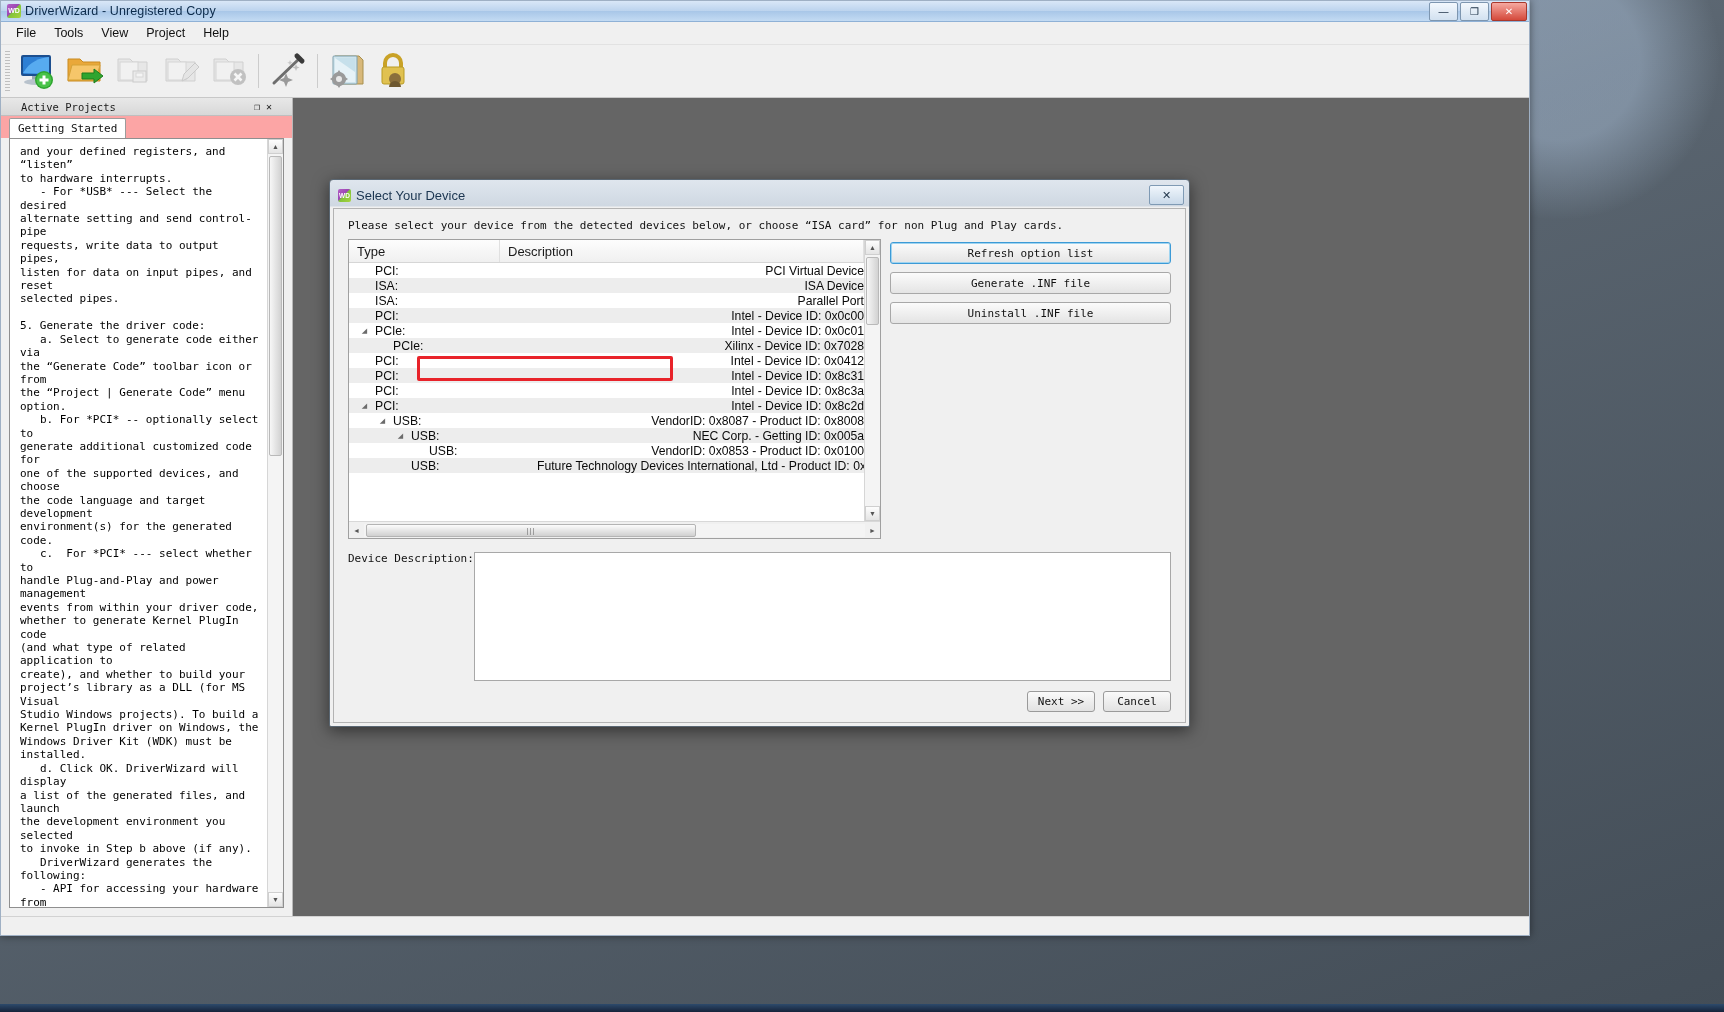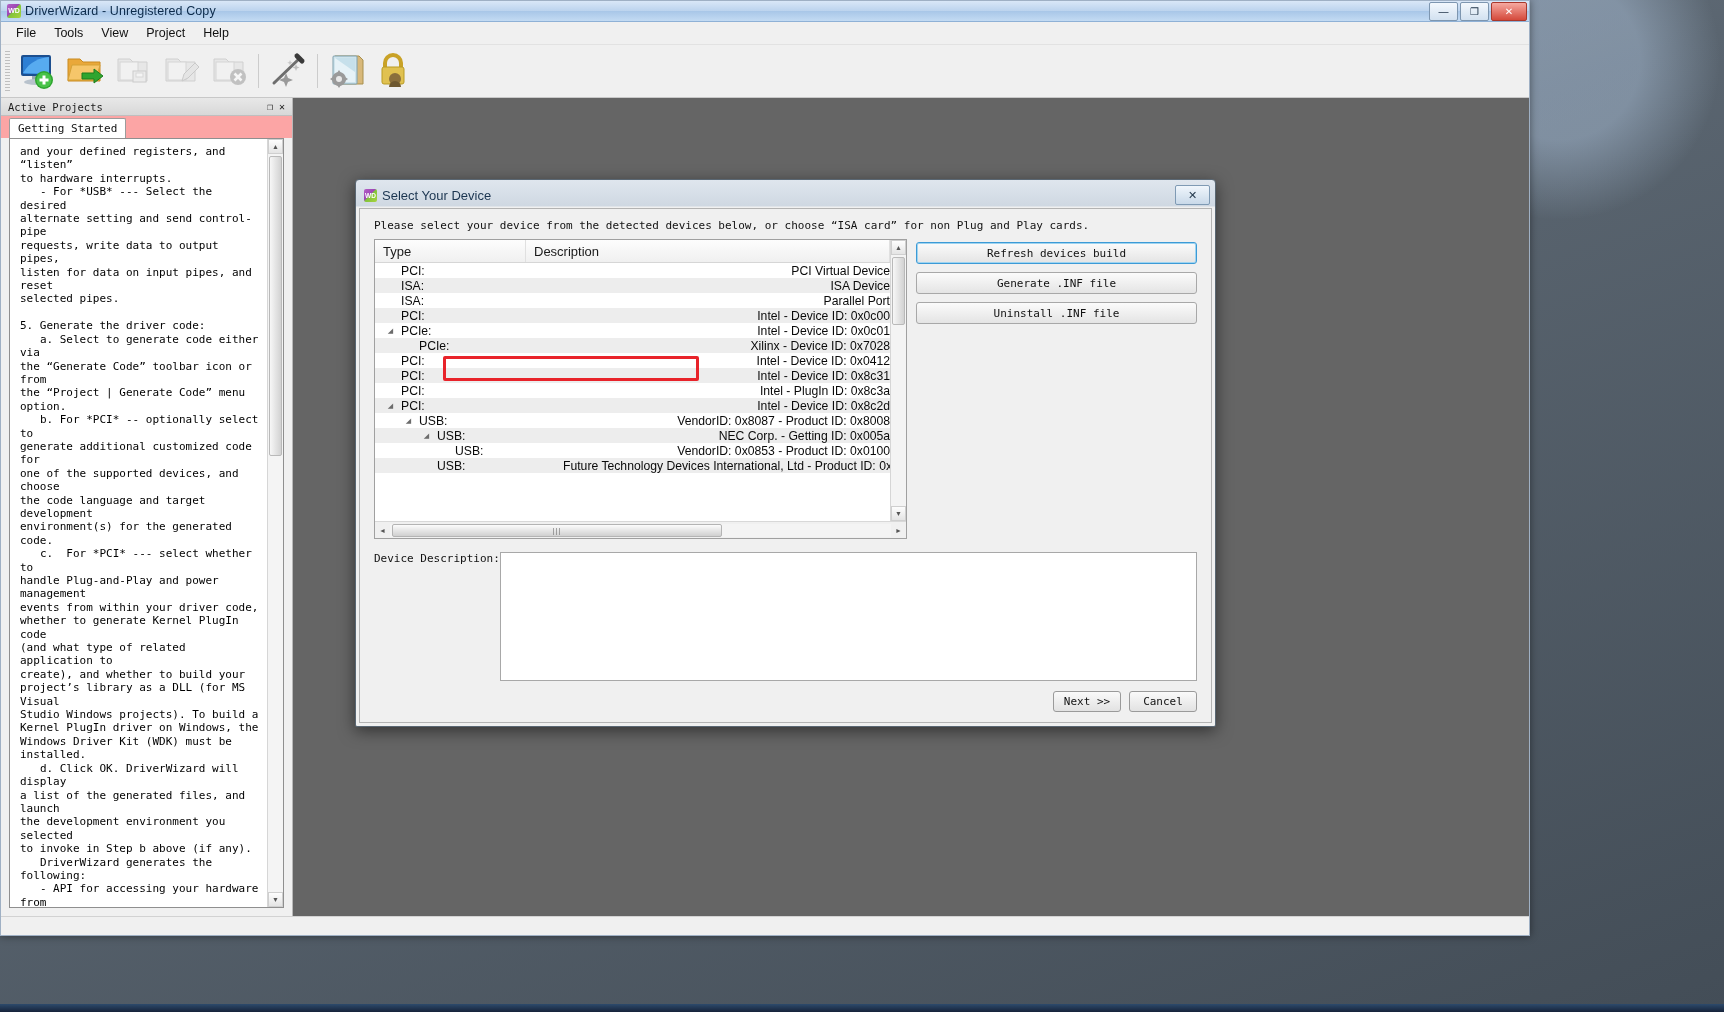--- a/index.html
+++ b/index.html
@@ -72,21 +72,21 @@
   .tsep{width:1px;height:34px;background:#cccccc;margin:0 5px;}
   
   #body{flex:1;display:flex;min-height:0;}
   #left-pane{
     width:291px;flex:0 0 291px;background:#f0f0f0;
     display:flex;flex-direction:column;border-right:1px solid #b8b8b8;
   }
   #pane-header{
     height:17px;flex:0 0 17px;background:linear-gradient(180deg,#e8e8e8,#d8d8d8);
     border-bottom:1px solid #bfbfbf;display:flex;align-items:center;
-    padding:0 7px;font-family:"DejaVu Sans Mono",monospace;font-size:10.5px;color:#1a1a1a;
+    padding:0 20px;font-family:"DejaVu Sans Mono",monospace;font-size:10.5px;color:#1a1a1a;
   }
   #pane-header .spacer{flex:1;}
   #pane-header .pbtn{font-size:10px;margin-left:6px;color:#222;}
   #tabstrip{height:22px;flex:0 0 22px;background:#fca5a5;display:flex;align-items:flex-end;padding-left:8px;}
   .tab{
     font-family:"DejaVu Sans Mono",monospace;font-size:11px;color:#111;
     padding:3px 8px 3px 8px;border:1px solid #9c9c9c;border-bottom:none;
     background:#ffffff;border-radius:2px 2px 0 0;
   }
   #doc-frame{
@@ -108,21 +108,21 @@
   .vscroll .thumb{position:absolute;left:1px;width:13px;border-radius:2px;
     background:linear-gradient(90deg,#f7f7f7,#d2d2d2);border:1px solid #b9b9b9;box-sizing:border-box;}
   
   #workspace{flex:1;background:#656565;position:relative;}
   
   #statusbar{
     height:18px;flex:0 0 18px;background:#f0f0f0;border-top:1px solid #d2d2d2;
   }
   
   #dialog{
-    position:absolute;left:355px;top:179px;width:853px;height:540px;
+    position:absolute;left:329px;top:179px;width:853px;height:540px;
     background:#f3f3f3;
     border:1px solid #5a6773;
     border-radius:4px 4px 2px 2px;
     box-shadow:0 4px 16px rgba(0,0,0,.5);
     display:flex;flex-direction:column;
     padding:3px;
     background:linear-gradient(180deg,#dfe6ee 0,#cfd8e2 26px,#f0f0f0 27px,#f0f0f0 100%);
   }
   #dlg-titlebar{
     height:25px;flex:0 0 25px;display:flex;align-items:center;position:relative;padding-left:5px;
@@ -485,21 +485,21 @@
                     <span class="twist"></span>
                     <span class="tlabel" style="margin-left: 5px;">PCI:</span>
                   </div>
                   <div class="desc">Intel - Device ID: 0x8c31</div>
                 </div>
                 <div class="lrow">
                   <div class="tw" style="padding-left: 10px;">
                     <span class="twist"></span>
                     <span class="tlabel" style="margin-left: 5px;">PCI:</span>
                   </div>
-                  <div class="desc">Intel - PlugIn ID: 0x8c3a</div>
+                  <div class="desc">Intel - Device ID: 0x8c3a</div>
                 </div>
                 <div class="lrow alt">
                   <div class="tw" style="padding-left: 10px;">
                     <span class="twist">◢</span>
                     <span class="tlabel" style="margin-left: 5px;">PCI:</span>
                   </div>
                   <div class="desc">Intel - Device ID: 0x8c2d</div>
                 </div>
                 <div class="lrow">
                   <div class="tw" style="padding-left: 28px;">
@@ -543,21 +543,21 @@
           <div class="harrow">◄</div>
           <div class="htrack">
             <div class="hthumb">|||</div>
           </div>
           <div class="harrow">►</div>
         </div>
         <div id="hilite" style="border-color: rgb(232, 35, 42); left: 68px; top: 116px; width: 250px; height: 19px;"></div>
       </div>
 
       <div id="btncol">
-        <div class="dbtn focus">Refresh devices build</div>
+        <div class="dbtn focus">Refresh option list</div>
         <div class="dbtn">Generate .INF file</div>
         <div class="dbtn">Uninstall .INF file</div>
       </div>
     </div>
 
     <div id="desc-section">
       <div id="desc-label">Device Description:</div>
       <div id="desc-box"></div>
     </div>
 

